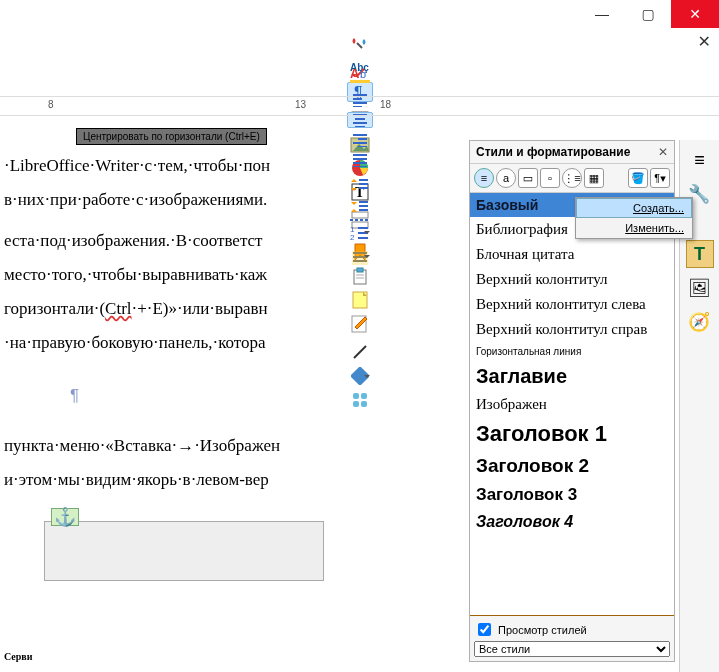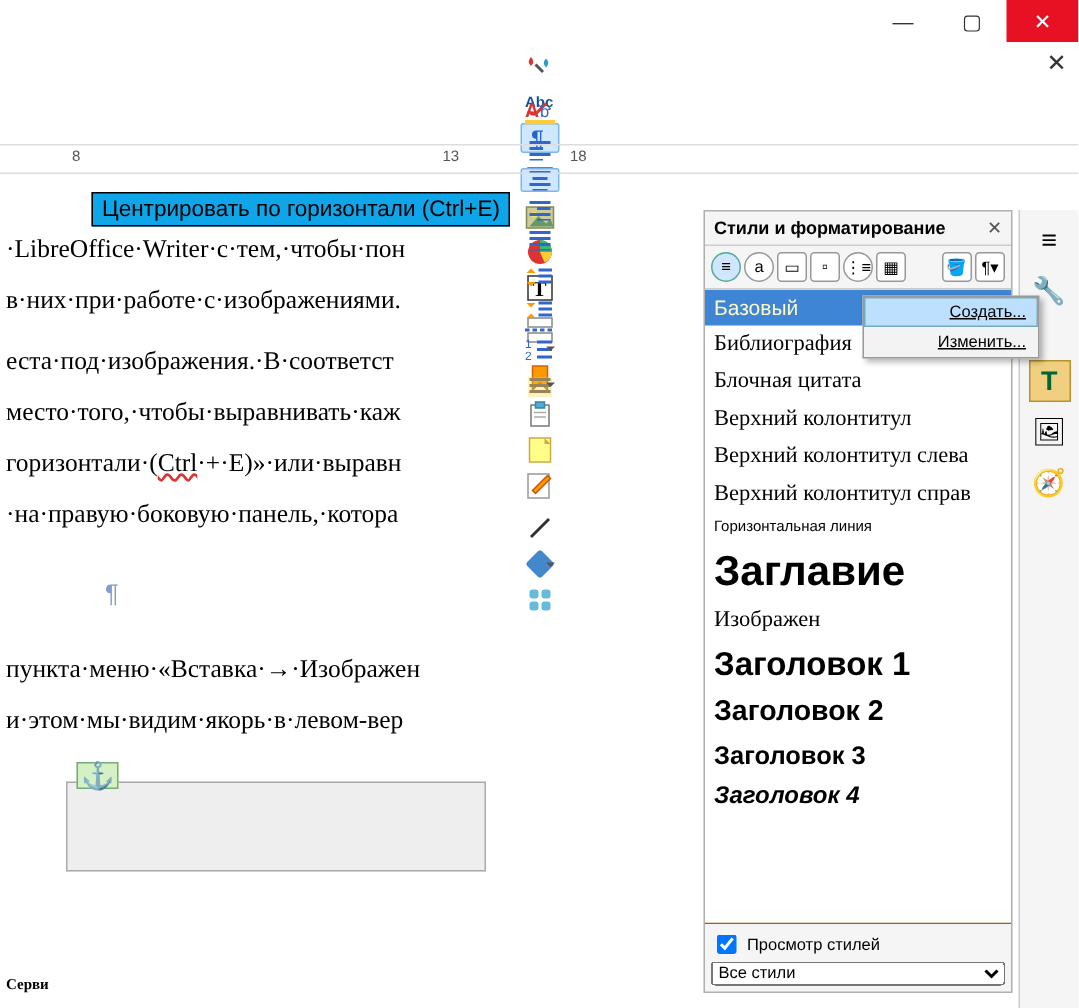--- a/index.html
+++ b/index.html
@@ -86,26 +86,26 @@
     font-size: 10px;
     color: #555;
   }
   .ruler-row .tick {
     position: absolute;
     top: 2px;
   }
   
   .tooltip {
     position: absolute;
-    background: #0ea5e9;
+    background: #737373;
     border: 1px solid #000;
     padding: 2px 6px;
-    font-size: 15px;
+    font-size: 10px;
     z-index: 50;
-    left: 61px;
+    left: 76px;
     top: 128px;
     white-space: nowrap;
   }
   
   .main {
     display: flex;
     position: absolute;
     top: 150px;
     left: 0;
     right: 0;
@@ -210,26 +210,26 @@
   .style-item {
     padding: 4px 6px;
     font-family: "Times New Roman", serif;
     font-size: 15px;
     border-bottom: 0;
     white-space: nowrap;
     overflow: hidden;
   }
   .style-item.selected {
     background: #3e85d6;
-    color: #fef9c3;
+    color: #0f172a;
     font-family: "Segoe UI", sans-serif;
     font-size: 14px;
-    font-weight: normal;
-  }
-  .style-item.h-title { font-size: 28px; font-weight: bold; font-family: sans-serif;}
+    font-weight: bold;
+  }
+  .style-item.h-title { font-size: 20px; font-weight: bold; font-family: sans-serif;}
   .style-item.h { font-family: sans-serif; font-weight: bold;}
   .style-item.h1 { font-size: 22px;}
   .style-item.h2 { font-size: 19px;}
   .style-item.h3 { font-size: 17px;}
   .style-item.h4 { font-size: 16px; font-style: italic;}
   .style-item.small { font-size: 10px; font-family: sans-serif;}
   .panel-foot {
     border-top: 1px solid #a16207;
     padding: 4px;
   }

